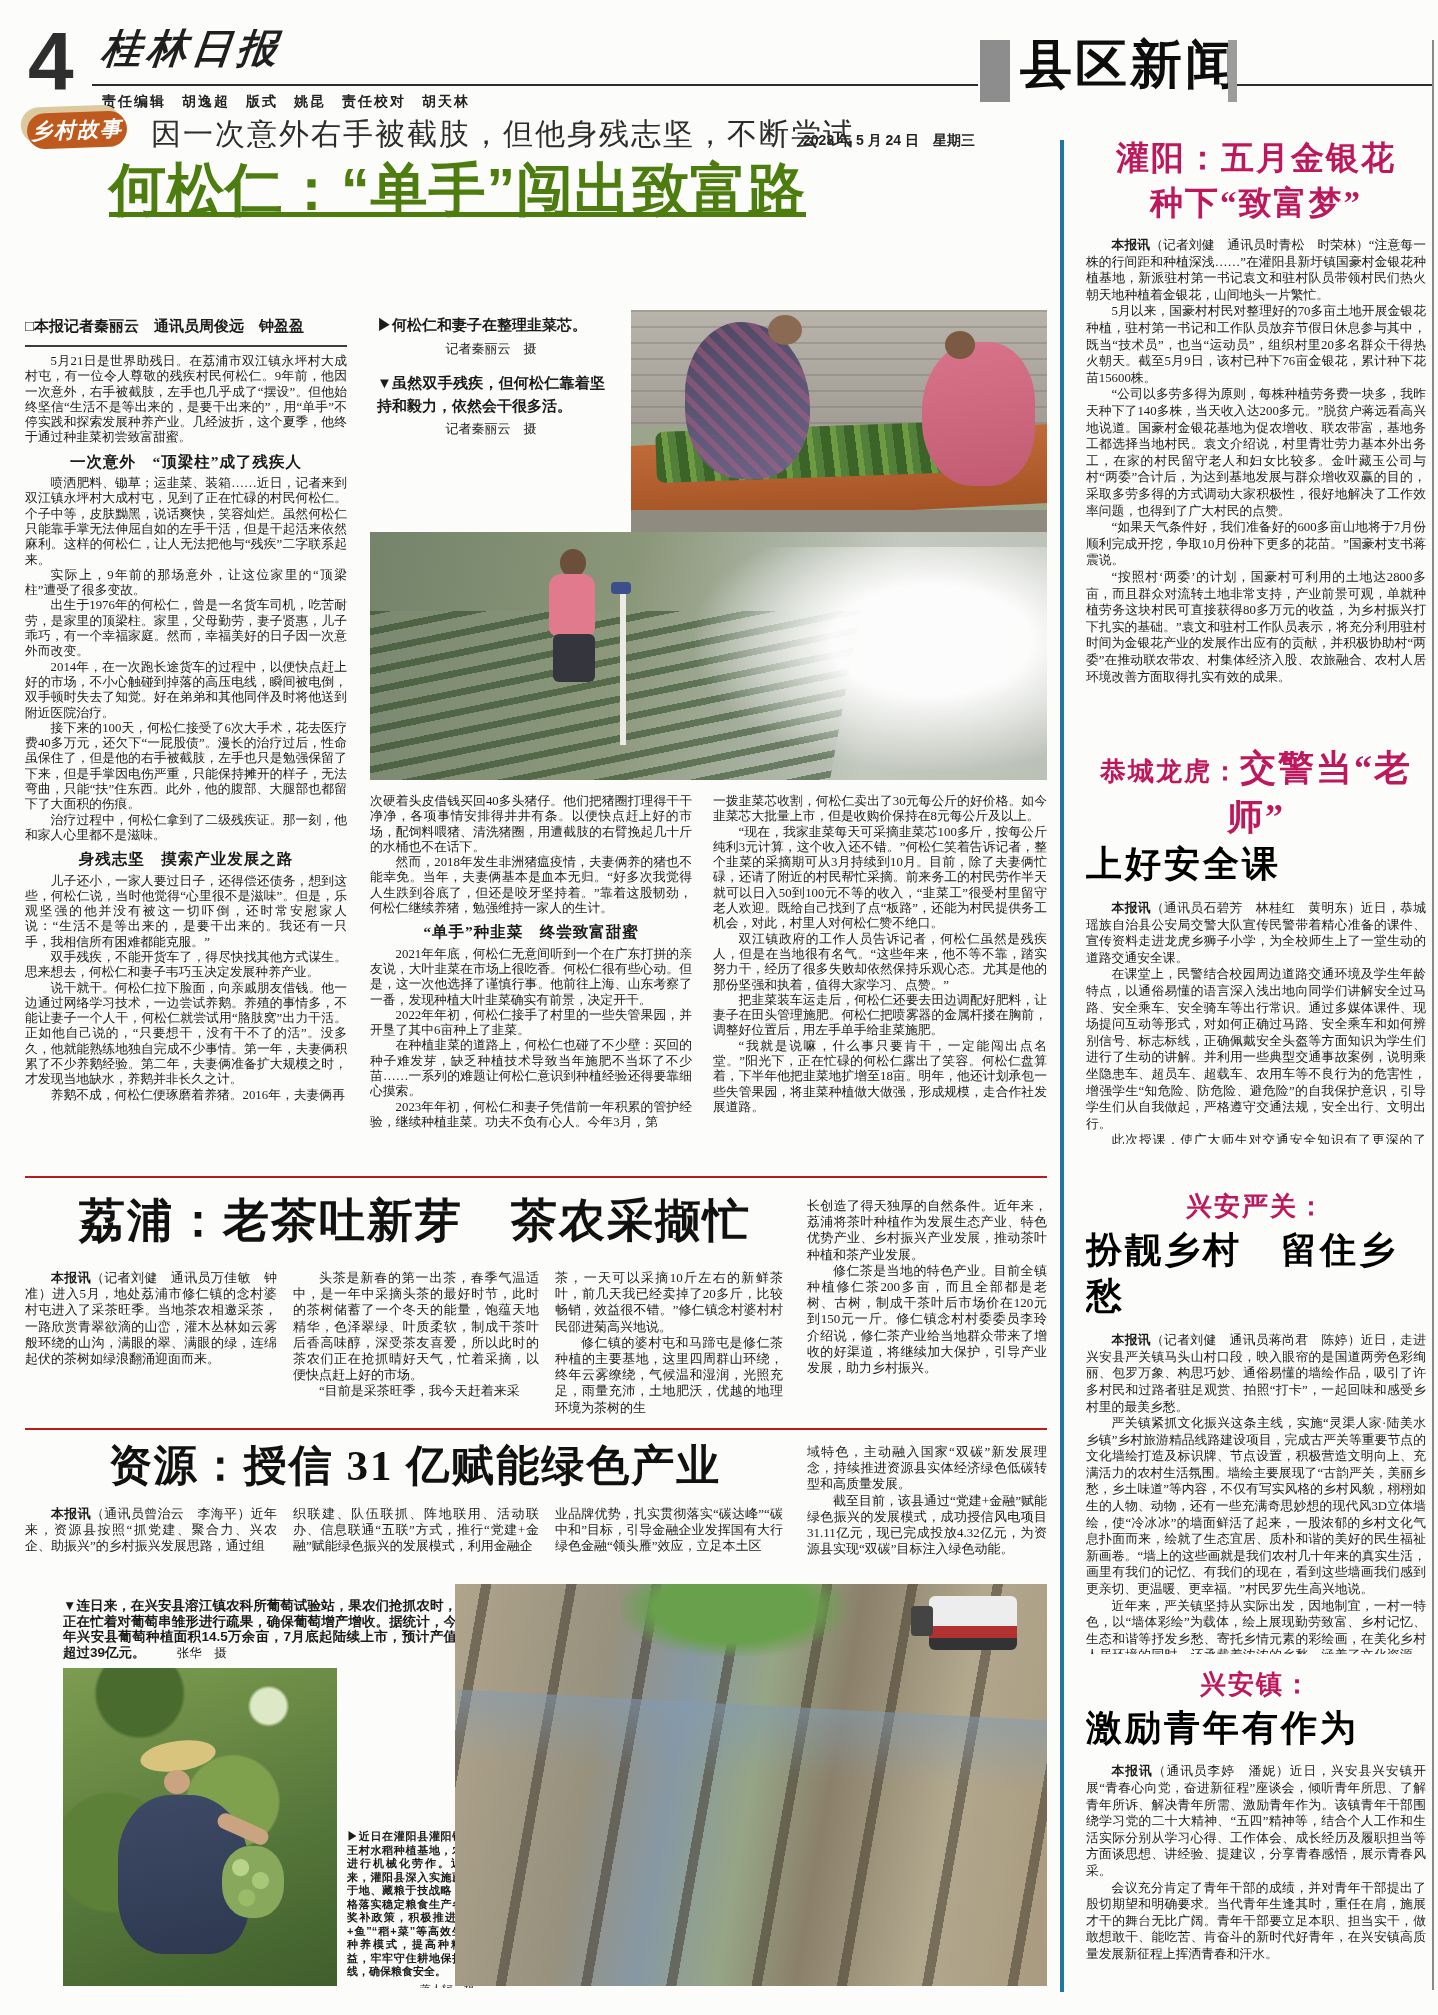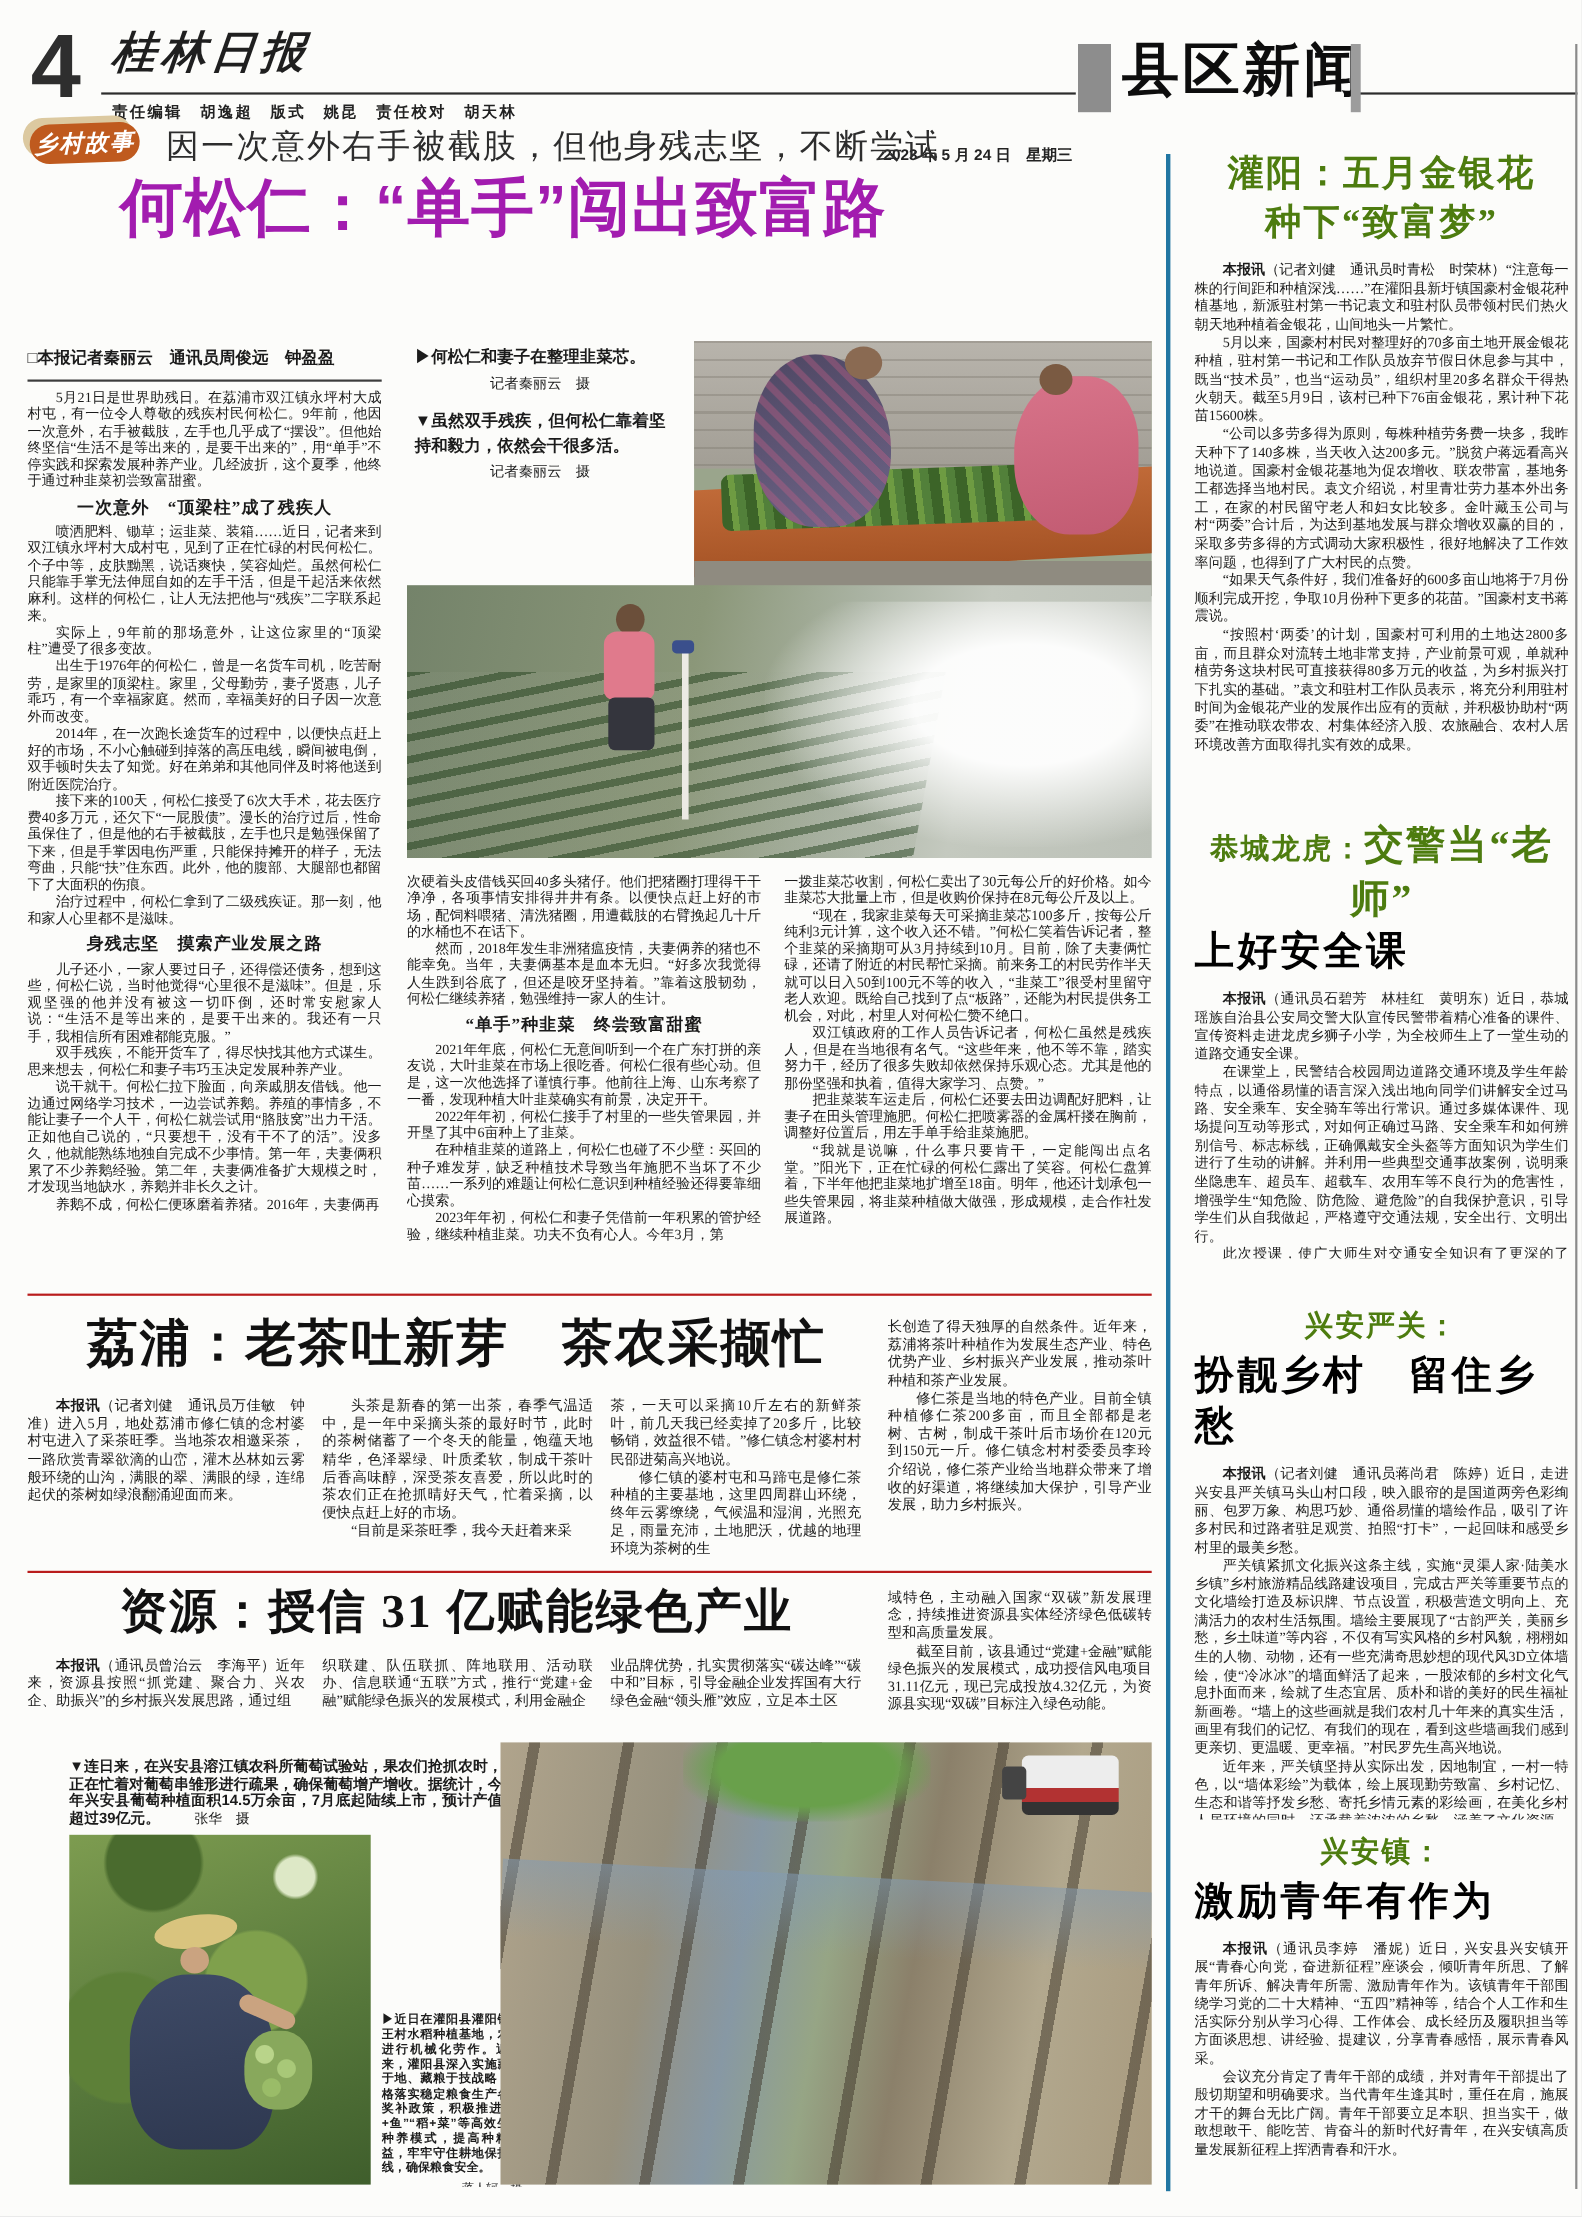--- a/index.html
+++ b/index.html
@@ -27,21 +27,21 @@
   .para b{font-family:"Liberation Sans",sans-serif;}
   .sub{font-weight:700;text-align:center;font-size:15.5px;letter-spacing:1px;margin:8px 0 7px;}
 
   
   .story-main{left:25px;top:112px;width:1022px;height:1062px;}
   .badge{left:2px;top:0;width:100px;height:36px;background:#bf5a1e;border-radius:18px;
          box-shadow:-6px -6px 0 #dcc9a0;color:#fff;display:flex;align-items:center;justify-content:center;
          font:italic 700 21px "DejaVu Sans",sans-serif;letter-spacing:2px;transform:rotate(-2deg);}
   .kicker{left:126px;top:4px;font:400 30px/1.2 "Liberation Sans",sans-serif;letter-spacing:2px;color:#2d2d2d;}
   .headline-main{left:84px;top:46px;width:700px;font:900 57px/1.1 "Liberation Sans","DejaVu Sans",sans-serif;
-                 letter-spacing:1px;color:#a21caf;white-space:nowrap;}
+                 letter-spacing:1px;color:#4d7c0f;white-space:nowrap;text-decoration:underline;}
   .byline-main{left:0;top:204px;width:322px;font:700 15px/1.3 "Liberation Sans",sans-serif;
                border-bottom:2px solid #3c3c3c;padding-bottom:9px;}
   .story-col{font-size:12.8px;line-height:15.3px;overflow:hidden;}
   .col1{left:0;top:242px;width:322px;height:816px;}
   .col2{left:345px;top:682px;width:322px;height:378px;}
   .col3{left:688px;top:682px;width:334px;height:378px;}
   .caps{left:352px;top:202px;width:228px;}
   .cap{font:700 15px/1.5 "Liberation Sans",sans-serif;text-align:justify;}
   .cap-credit{font:400 13px/1.2 "Liberation Serif",serif;text-align:center;margin:4px 0 16px;}
 
@@ -120,21 +120,21 @@
   
   .bottom-media{left:25px;top:1580px;width:1022px;height:410px;}
   .grape-cap{left:38px;top:18px;width:394px;font:700 13.5px/15.5px "Liberation Sans",sans-serif;text-align:justify;}
   .credit-inline{font:400 12.5px "Liberation Serif",serif;padding-left:2.5em;font-weight:400;}
   .rice-cap{left:322px;top:250px;width:128px;height:158px;font:700 11px/13.5px "Liberation Sans",sans-serif;text-align:justify;overflow:hidden;}
   .rice-credit{font:400 11px "Liberation Serif",serif;text-align:right;font-weight:400;margin-top:3px;}
 
   
   .sidebar{left:1086px;top:136px;width:340px;height:1856px;}
   .sb-art{position:absolute;left:0;width:340px;overflow:hidden;}
-  .sb-h1{text-align:center;font:900 33px/1.35 "Liberation Serif",serif;letter-spacing:2px;color:#4d7c0f;}
+  .sb-h1{text-align:center;font:900 33px/1.35 "Liberation Serif",serif;letter-spacing:2px;color:#be185d;}
   .sb-prefix{font-size:26px;font-weight:900;}
   .sb-big{font-size:36px;font-weight:900;}
   .sb-line2{text-align:left;font:900 36px/1.3 "Liberation Serif",serif;letter-spacing:3px;color:#000000;}
   .sb-body{margin-top:12px;font-size:12.8px;line-height:16.6px;}
   .art1{top:0;height:572px;}
   .art2{top:608px;height:400px;}
   .art3{top:1046px;height:472px;}
   .art4{top:1524px;height:332px;}
 </style>
 </head>

